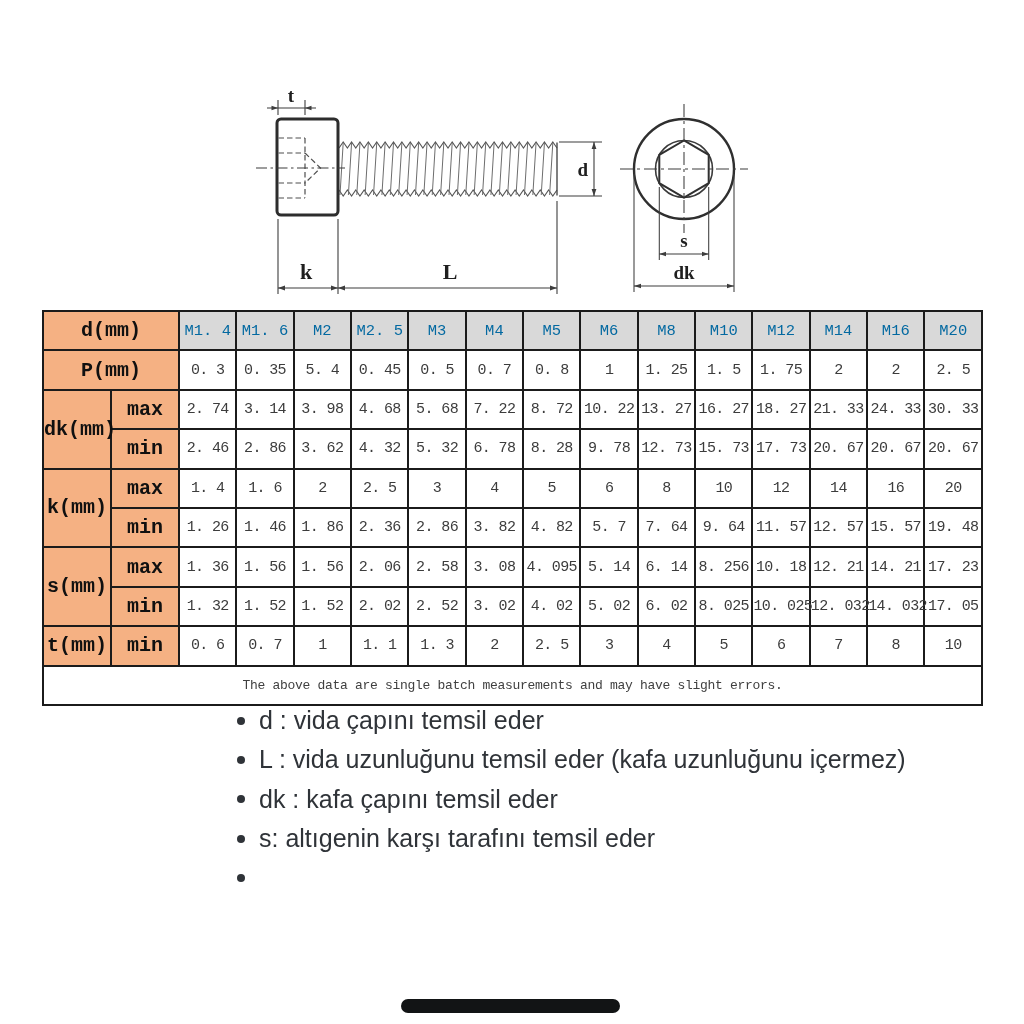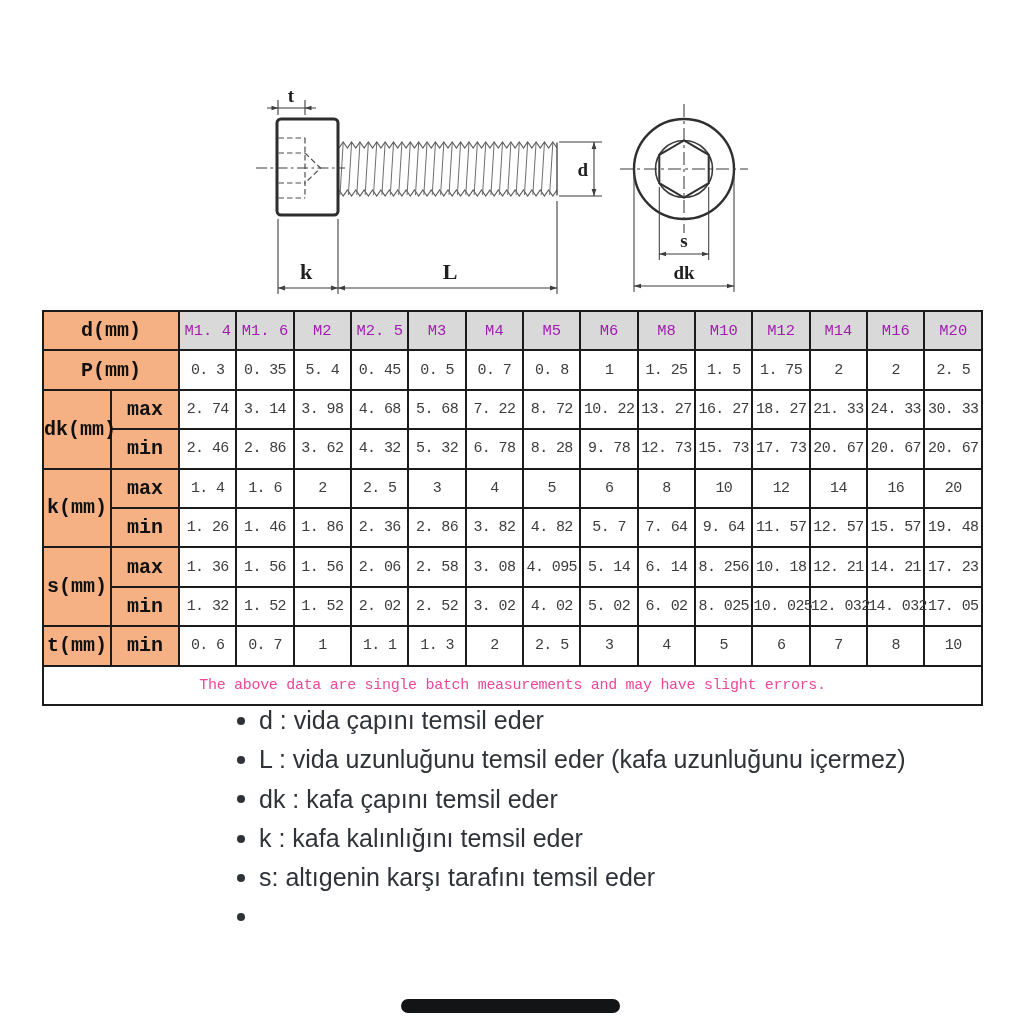--- a/index.html
+++ b/index.html
@@ -18,23 +18,23 @@
     position:absolute;left:42px;top:310px;width:941px;
     border-collapse:collapse;table-layout:fixed;
     font-family:"Liberation Mono","DejaVu Sans Mono",monospace;
     background:#ffffff;
   }
   table.spec td{
     border:2px solid #1b1b1b;text-align:center;vertical-align:middle;
     height:37.4px;white-space:nowrap;overflow:visible;padding:0;
   }
   td.lbl{background:#f5b183;font-weight:bold;font-size:20px;color:#101010;}
-  td.colhead{background:#d9d9d9;font-size:15.5px;color:#a21caf;margin-top:26px;}
+  td.colhead{background:#d9d9d9;font-size:15.5px;color:#0369a1;margin-top:26px;}
   td.val{font-size:15px;letter-spacing:-0.6px;color:#3c3c3c;}
-  td.foot{height:27px;font-size:15px;color:#ec4899;letter-spacing:-0.3px;border-radius:10px;}
+  td.foot{height:27px;font-size:13px;color:#404040;letter-spacing:-0.3px;border-radius:10px;}
 
   
   ul.legend{
     position:absolute;left:237px;top:701px;margin:0;padding:0;list-style:none;text-align:center;
   }
   ul.legend li{
     display:flex;align-items:center;height:39.3px;
     font-size:25px;color:#2f3338;white-space:nowrap;
   }
   ul.legend .dot{
@@ -352,24 +352,20 @@
   <li>
       <span class="dot"></span>
       <span>L : vida uzunluğunu temsil eder (kafa uzunluğunu içermez)</span>
     </li>
   <li>
       <span class="dot"></span>
       <span>dk : kafa çapını temsil eder</span>
     </li>
   <li>
       <span class="dot"></span>
-      <span>k : kafa kalınlığını temsil eder</span>
-    </li>
-  <li>
-      <span class="dot"></span>
       <span>s: altıgenin karşı tarafını temsil eder</span>
     </li>
   <li>
       <span class="dot"></span>
     </li>
 </ul>
 
 <div class="home-bar"></div>
 
 </body></html>

